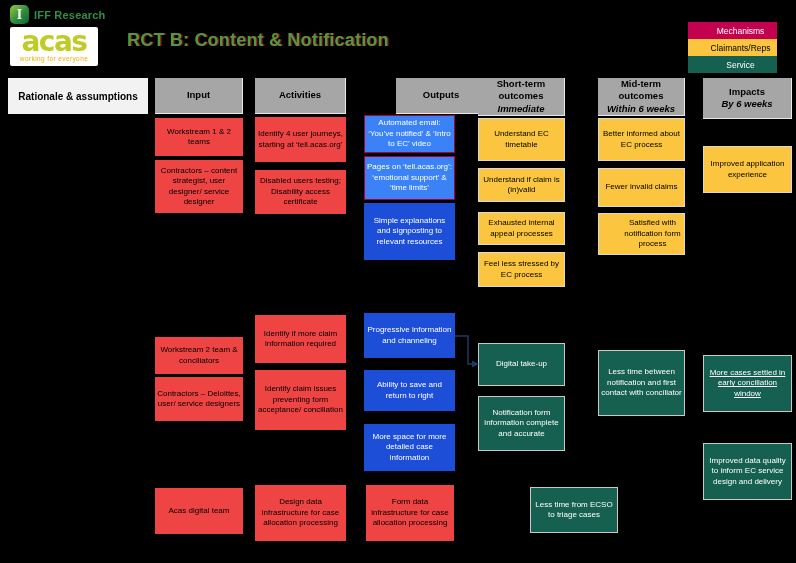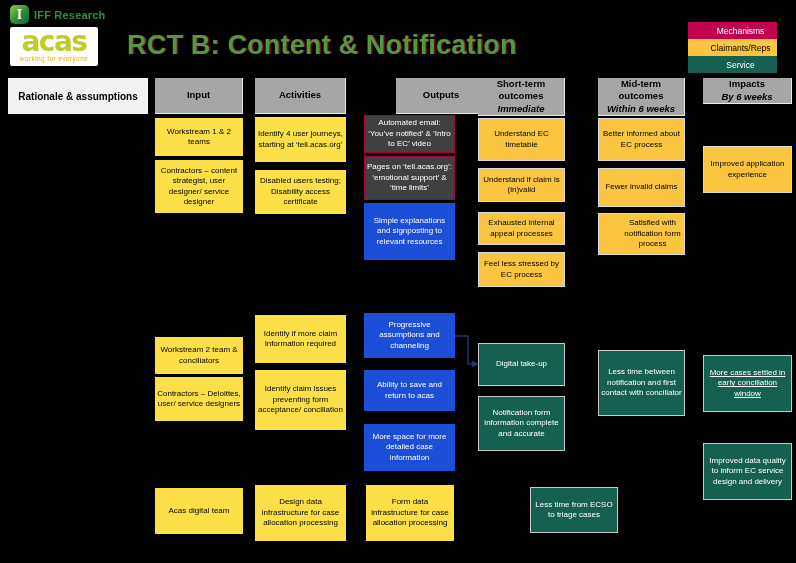--- a/index.html
+++ b/index.html
@@ -16,38 +16,38 @@
     font-family:"Liberation Serif",serif;font-weight:bold;font-size:14px;line-height:1;
   }
   .iff-name{color:#2E9044;font-weight:bold;font-size:11px;letter-spacing:.2px;}
   .acas{
     position:absolute;left:10px;top:27px;width:88px;height:39px;background:#fff;
     border-radius:2px;display:flex;flex-direction:column;align-items:center;justify-content:center;
   }
   .acas-word{font-size:28px;font-weight:bold;color:#BFCC28;line-height:.78;letter-spacing:-1.5px;font-family:"DejaVu Sans",sans-serif;}
   .acas-tag{font-size:6.5px;color:#F5A800;margin-top:2px;letter-spacing:.4px;}
   .title{
-    position:absolute;left:127px;top:30px;margin:0;font-size:27px;font-weight:bold;
+    position:absolute;left:127px;top:30px;margin:0;font-size:18px;font-weight:bold;
     color:#55973D;letter-spacing:.2px;
     text-shadow:1px 0 0 rgba(150,25,35,.65),2px 0 0 rgba(150,25,35,.35);
   }
   
   .legend{position:absolute;left:688px;top:22px;width:89px;}
   .legend-item{height:17px;display:flex;align-items:center;justify-content:center;font-size:8.5px;padding-left:16px;}
   .leg-mech{background:#C2024F;color:#fff;}
   .leg-claim{background:#FBC540;color:#000;}
   .leg-serv{background:#156050;color:#fff;}
   
   .box{
     position:absolute;display:flex;flex-direction:column;align-items:center;justify-content:center;
     text-align:center;font-size:8px;line-height:1.3;padding:1px 2px;box-sizing:border-box;color:#000;
   }
-  .green{background:#fde047;}
+  .green{background:#ef4444;}
   .yellow{background:#FBC540;border:1px solid #D9D9D9;}
-  .yellow-alt{background:#404040;border:1px solid #A5003F;color:#fff;}
+  .yellow-alt{background:#3b82f6;border:1px solid #A5003F;color:#fff;}
   .crimson{background:#1d4ed8;color:#fff;}
   .teal{background:#156050;color:#fff;border:1px solid #C8C8C8;}
   .hdr{background:#A6A6A6;font-weight:bold;font-size:9.5px;border-right:1px solid #E8E8E8;border-bottom:1px solid #E8E8E8;}
   .hdr-white{background:#F2F2F2;border:none;font-size:10px;}
   .hdr .sub{font-style:italic;font-weight:600;}
   .overlay{position:absolute;left:0;top:0;pointer-events:none;}
 </style>
 </head>
 <body>
 
@@ -75,42 +75,42 @@
   <div class="box hdr" style="left:255px;top:78px;width:91px;height:36px;">Activities</div>
   <div class="box hdr" style="left:364px;top:78px;width:91px;height:36px;margin-left:32px;">Outputs</div>
   <div class="box hdr" style="left:478px;top:78px;width:87px;height:38px;">
     <span>Short-term outcomes</span>
     <span class="sub">Immediate</span>
   </div>
   <div class="box hdr" style="left:598px;top:78px;width:87px;height:38px;">
     <span>Mid-term outcomes</span>
     <span class="sub">Within 6 weeks</span>
   </div>
-  <div class="box hdr" style="left:703px;top:78px;width:89px;height:26px;align-items:center;">
+  <div class="box hdr" style="left:703px;top:78px;width:89px;height:41px;align-items:center;">
     <span>Impacts</span>
     <span class="sub">By 6 weeks</span>
   </div>
 
   <div class="box green" style="left:155px;top:118px;width:88px;height:38px;">Workstream 1 &amp; 2 teams</div>
   <div class="box green" style="left:155px;top:160px;width:88px;height:53px;">Contractors – content strategist, user designer/ service designer</div>
   <div class="box green" style="left:155px;top:337px;width:88px;height:37px;">Workstream 2 team &amp; conciliators</div>
   <div class="box green" style="left:155px;top:377px;width:88px;height:44px;">Contractors – Deloittes, user/ service designers</div>
   <div class="box green" style="left:155px;top:488px;width:88px;height:46px;">Acas digital team</div>
 
   <div class="box green" style="left:255px;top:117px;width:91px;height:45px;">Identify 4 user journeys, starting at ‘tell.acas.org’</div>
   <div class="box green" style="left:255px;top:170px;width:91px;height:44px;">Disabled users testing; Disability access certificate</div>
   <div class="box green" style="left:255px;top:315px;width:91px;height:48px;">Identify if more claim information required</div>
   <div class="box green" style="left:255px;top:370px;width:91px;height:60px;">Identify claim issues preventing form acceptance/ conciliation</div>
   <div class="box green" style="left:255px;top:485px;width:91px;height:56px;">Design data infrastructure for case allocation processing</div>
 
   <div class="box yellow-alt" style="left:364px;top:115px;width:91px;height:38px;">Automated email: ‘You’ve notified’ &amp; ‘Intro to EC’ video</div>
   <div class="box yellow-alt" style="left:364px;top:156px;width:91px;height:44px;">Pages on ‘tell.acas.org’: ‘emotional support’ &amp; ‘time limits’</div>
   <div class="box crimson" style="left:364px;top:203px;width:91px;height:57px;">Simple explanations and signposting to relevant resources</div>
-  <div class="box crimson" style="left:364px;top:313px;width:91px;height:45px;">Progressive assumptions and channeling</div>
-  <div class="box crimson" style="left:364px;top:370px;width:91px;height:41px;">Ability to save and return to acas</div>
+  <div class="box crimson" style="left:364px;top:313px;width:91px;height:45px;">Progressive information and channeling</div>
+  <div class="box crimson" style="left:364px;top:370px;width:91px;height:41px;">Ability to save and return to right</div>
   <div class="box crimson" style="left:364px;top:424px;width:91px;height:47px;">More space for more detailed case information</div>
   <div class="box green" style="left:366px;top:485px;width:88px;height:56px;">Form data infrastructure for case allocation processing</div>
 
   <div class="box yellow" style="left:478px;top:118px;width:87px;height:43px;">Understand EC timetable</div>
   <div class="box yellow" style="left:478px;top:168px;width:87px;height:34px;">Understand if claim is (in)valid</div>
   <div class="box yellow" style="left:478px;top:212px;width:87px;height:33px;">Exhausted internal appeal processes</div>
   <div class="box yellow" style="left:478px;top:252px;width:87px;height:35px;">Feel less stressed by EC process</div>
   <div class="box teal" style="left:478px;top:343px;width:87px;height:43px;">Digital take-up</div>
   <div class="box teal" style="left:478px;top:396px;width:87px;height:55px;">Notification form information complete and accurate</div>
   <div class="box teal" style="left:530px;top:487px;width:88px;height:46px;">Less time from ECSO to triage cases</div>

